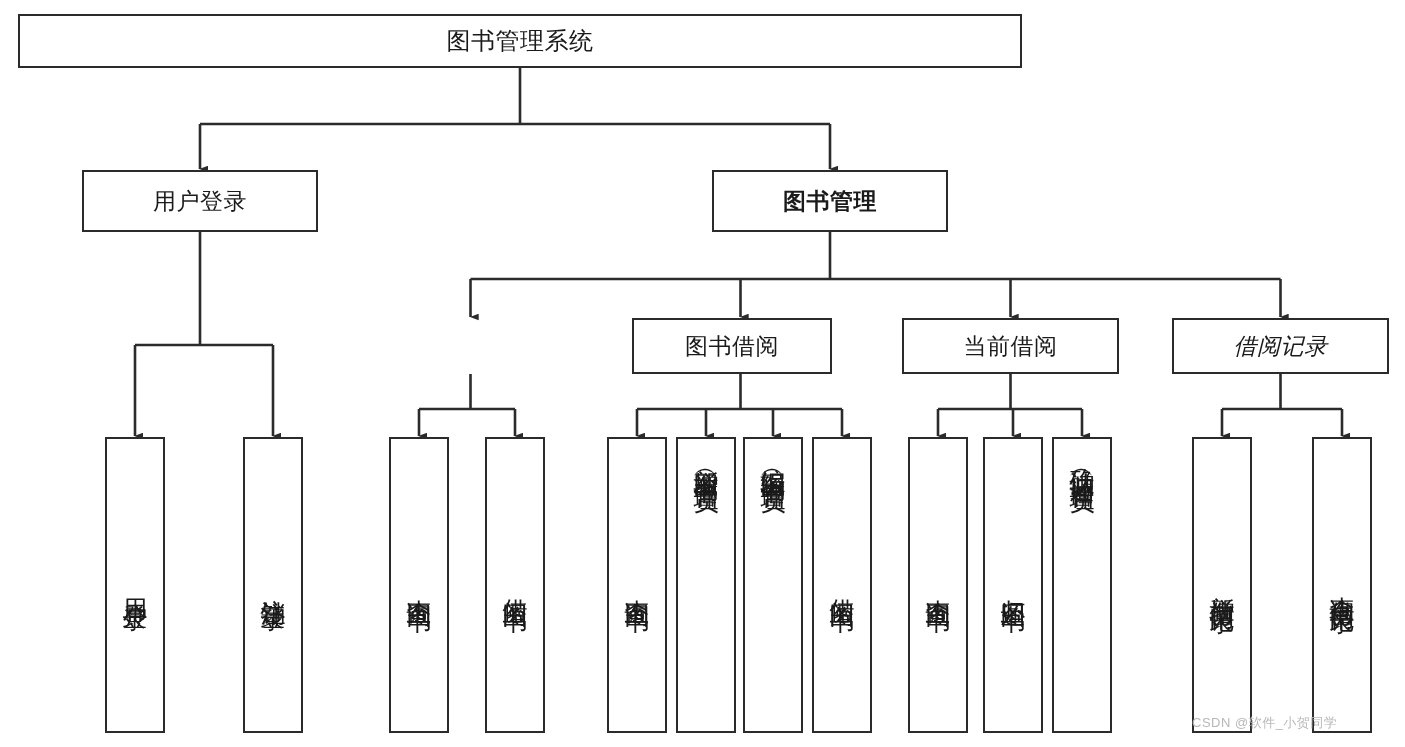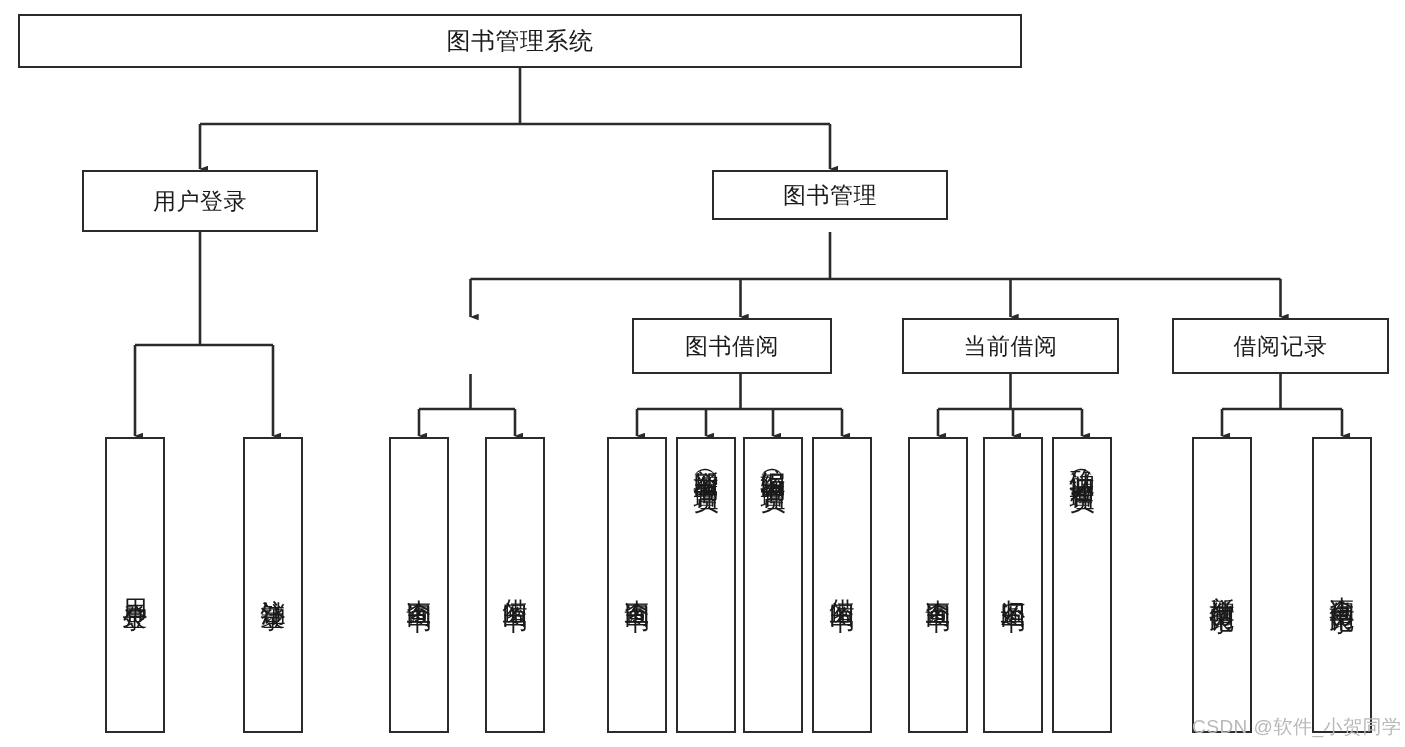--- a/index.html
+++ b/index.html
@@ -65,21 +65,21 @@
     line-height: 1.0;
     letter-spacing: 3px;
     white-space: nowrap;
   }
   .node.vert.centered {
     align-items: center;
     padding-top: 0;
   }
   .watermark {
     position: absolute;
-    font-size: 19px;
+    font-size: 13px;
     color: #b8b8b8;
     white-space: nowrap;
     letter-spacing: 0.5px;
   }
 </style>
 </head>
 <body>
 
 <div id="diagram-root">
 
@@ -119,31 +119,31 @@
       </g>
   </svg>
 
   <div class="node horiz root" style="left: 18px; top: 14px; width: 1004px; height: 54px;">
     <span class="node-label">图书管理系统</span>
   </div>
 
   <div class="node horiz" style="left: 82px; top: 170px; width: 236px; height: 62px;">
     <span class="node-label">用户登录</span>
   </div>
-  <div class="node horiz" style="left: 712px; top: 170px; width: 236px; height: 50px;">
+  <div class="node horiz" style="left: 712px; top: 170px; width: 236px; height: 62px; font-weight: bold;">
     <span class="node-label">图书管理</span>
   </div>
 
   <div class="node horiz" style="left: 632px; top: 318px; width: 200px; height: 56px;">
     <span class="node-label">图书借阅</span>
   </div>
   <div class="node horiz" style="left: 902px; top: 318px; width: 217px; height: 56px; align-items: center;">
     <span class="node-label">当前借阅</span>
   </div>
-  <div class="node horiz" style="left: 1172px; top: 318px; width: 217px; height: 56px;">
+  <div class="node horiz" style="left: 1172px; top: 318px; width: 217px; height: 56px; font-style: italic;">
     <span class="node-label">借阅记录</span>
   </div>
 
   <div class="node vert centered" style="left: 105px; top: 437px; width: 60px; height: 296px;">
     <span class="node-label">用户登录</span>
   </div>
   <div class="node vert centered" style="left: 243px; top: 437px; width: 60px; height: 296px;">
     <span class="node-label">注销登录</span>
   </div>
 

